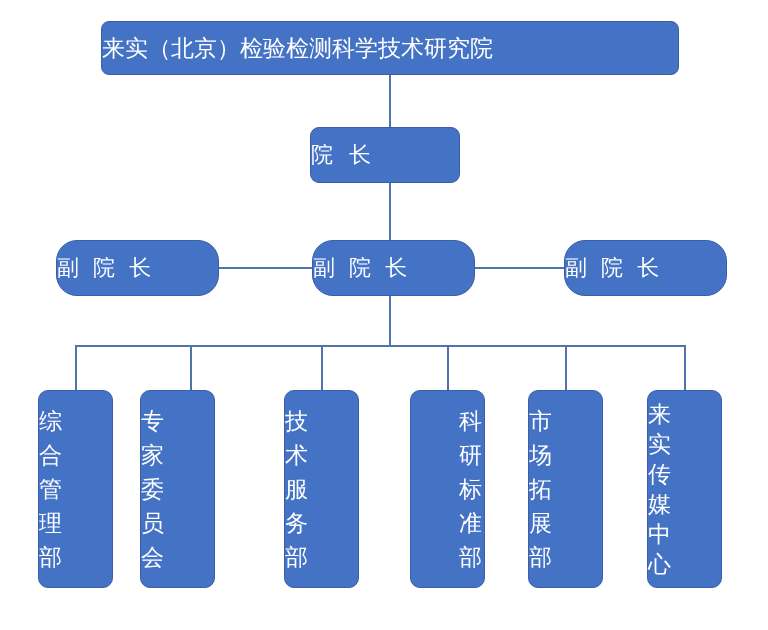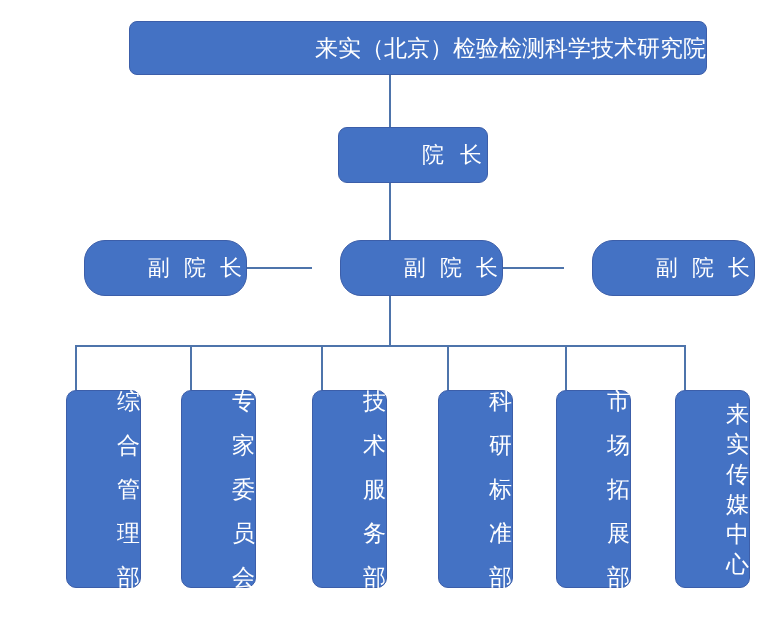--- a/index.html
+++ b/index.html
@@ -15,23 +15,22 @@
     background: #ffffff;
     overflow: hidden;
   }
   .node {
     position: absolute;
     background: #4472c4;
     border: 1.5px solid #3c5ea9;
     color: #ffffff;
     display: flex;
     align-items: center;
-    justify-content: flex-end;
+    justify-content: flex-start;
     box-sizing: border-box;
-    margin-left: 28px;
   }
   .node-root {
     left: 101px; top: 21px; width: 578px; height: 54px;
     border-radius: 8px;
     font-size: 23px;
   }
   .node-mid {
     top: 127px; height: 56px;
     border-radius: 9px;
     font-size: 22px;
@@ -41,29 +40,29 @@
   .node-vp { top: 240px; height: 56px; border-radius: 21px; font-size: 22px; letter-spacing: 4px; position: absolute; }
   .vp-0 { left: 56px;  width: 163px; }
   .vp-1 { left: 312px; width: 163px; }
   .vp-2 { left: 564px; width: 163px; }
   .node-dept {
     top: 390px; width: 75px; height: 198px;
     border-radius: 10px;
     font-size: 23px;
   }
   .dept-0 { left: 38px; }
-  .dept-1 { left: 153px; }
+  .dept-1 { left: 140px; }
   .dept-2 { left: 284px; }
   .dept-3 { left: 410px; padding-left: 48px; }
   .dept-4 { left: 528px; }
   .dept-5 { left: 647px; }
   .vtext {
     width: 1em;
     word-break: break-all;
-    line-height: 44px;
+    line-height: 34px;
     text-align: center;
   }
   .vtext-6 { line-height: 30px; }
   .line {
     position: absolute;
     background: #4e74ab;
   }
   .vline { width: 1.5px; }
   .hline { height: 1.5px; }
   

